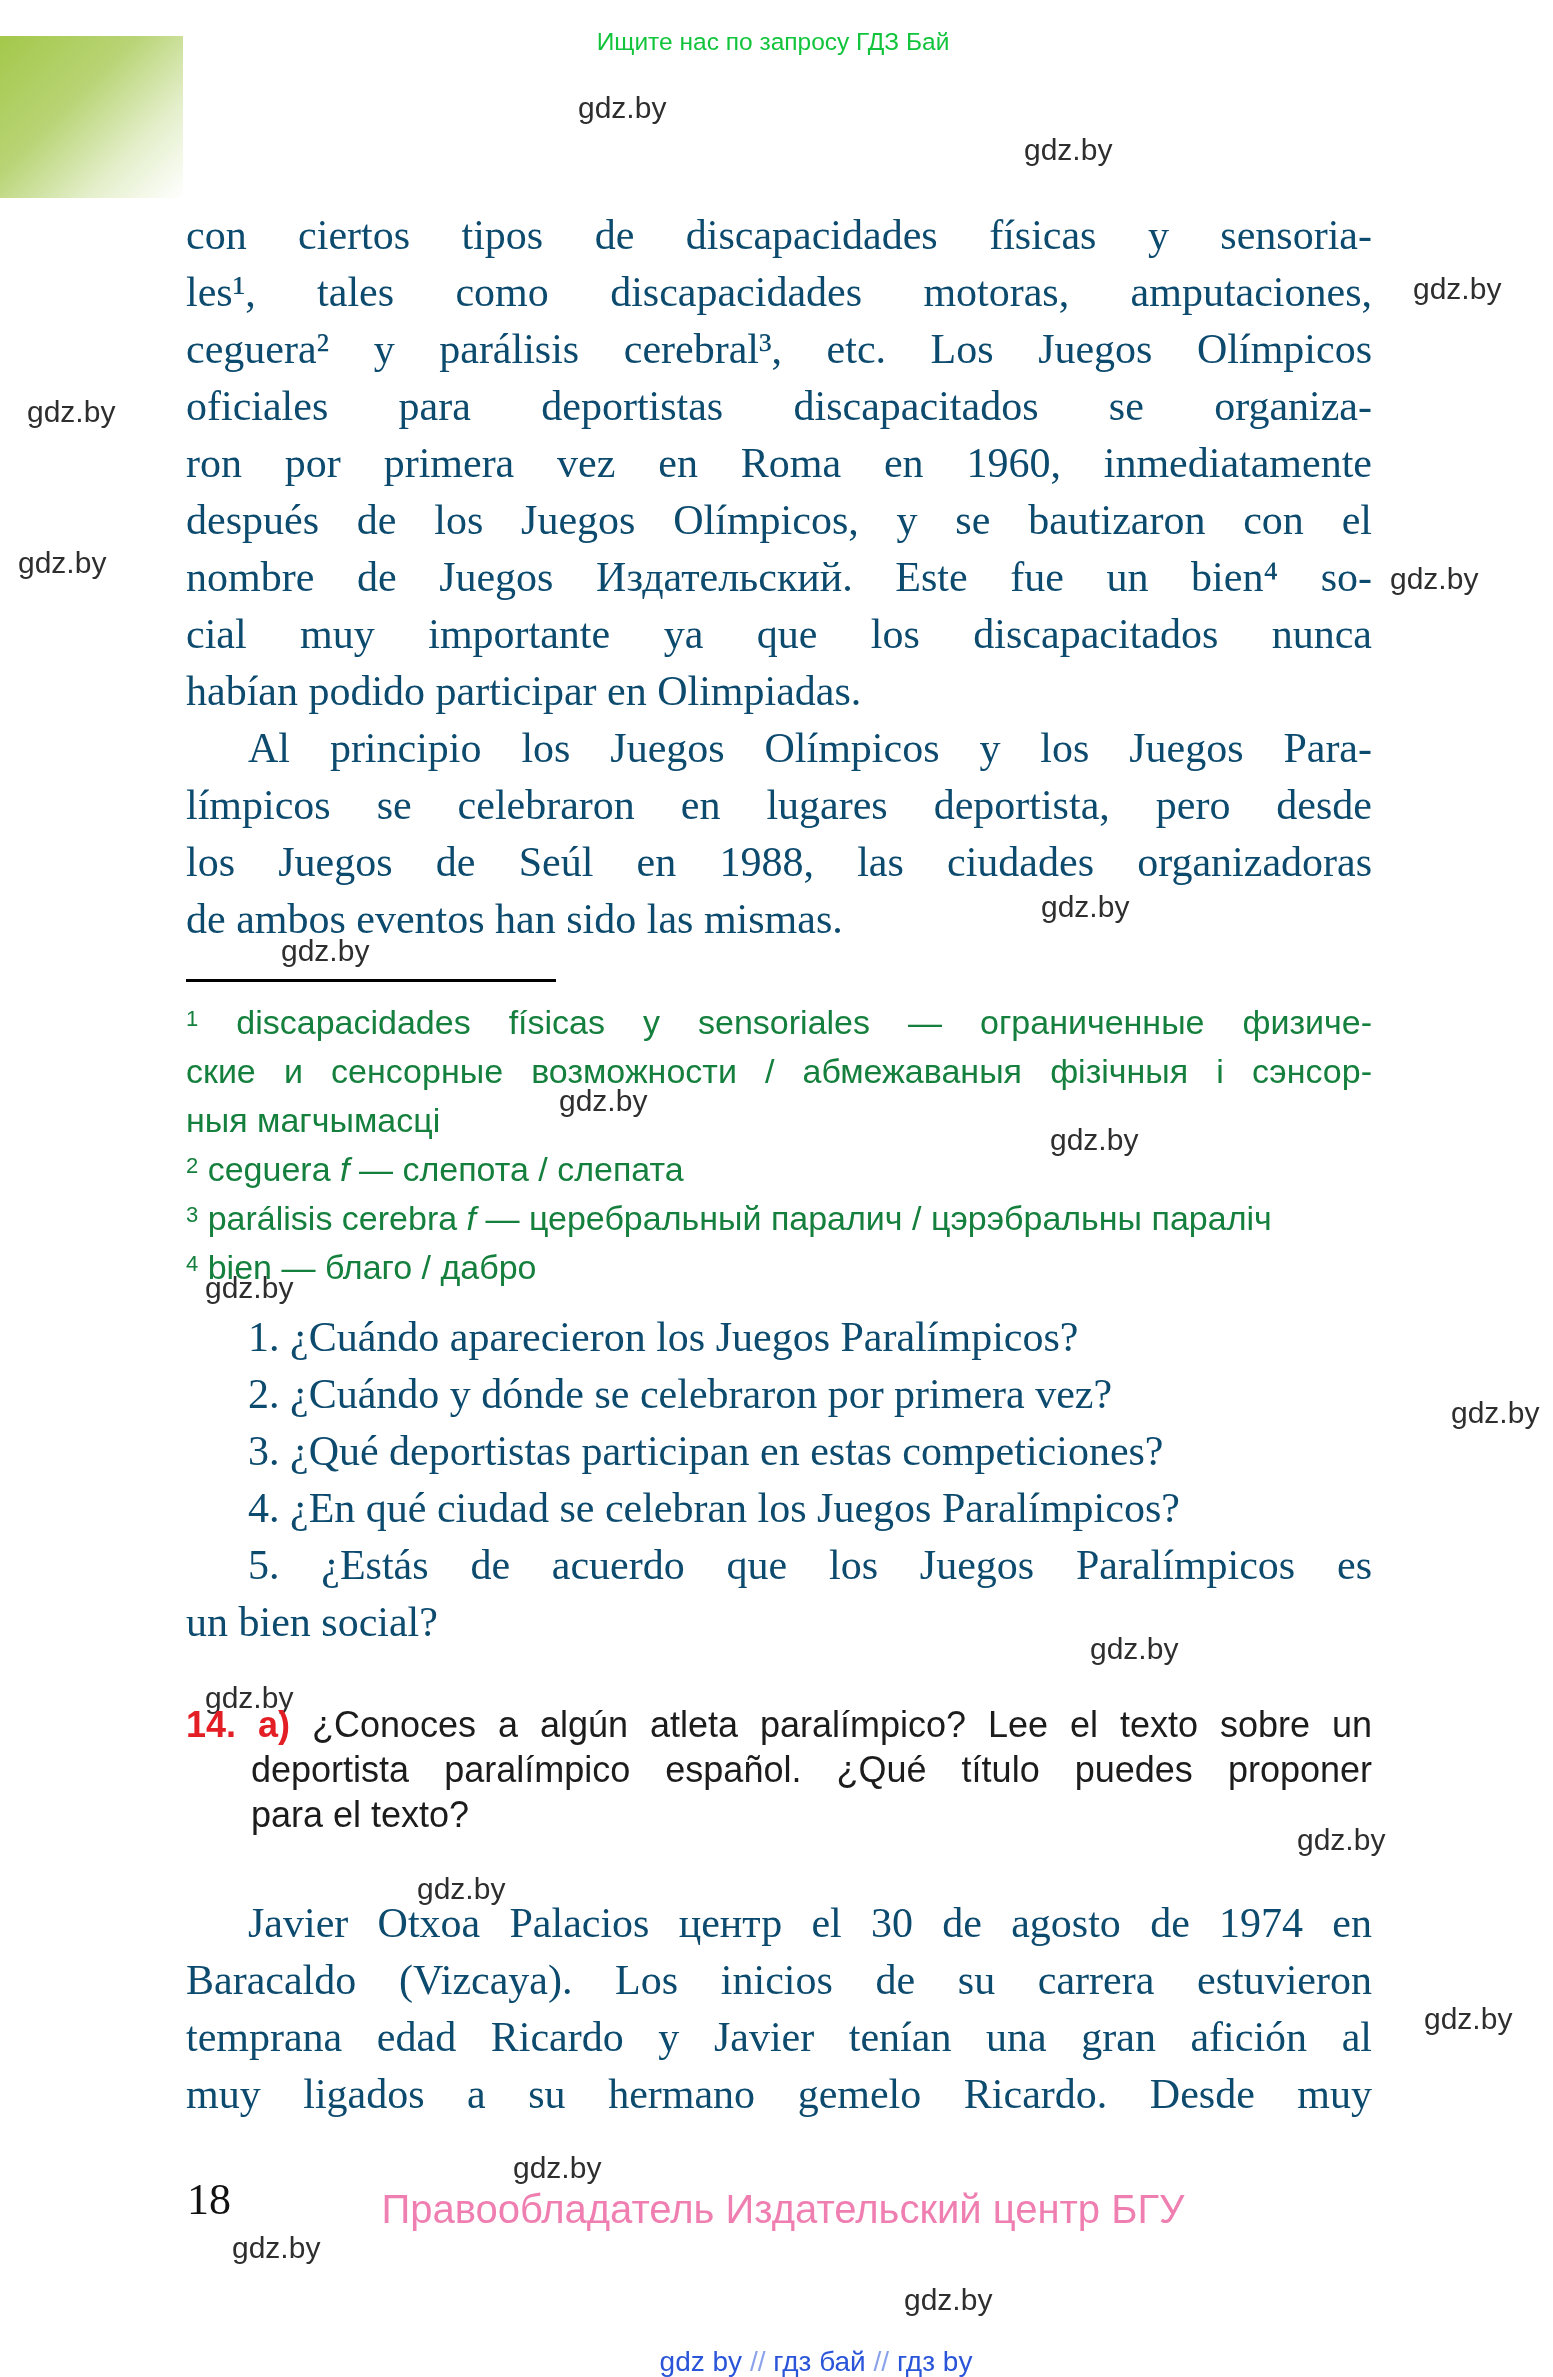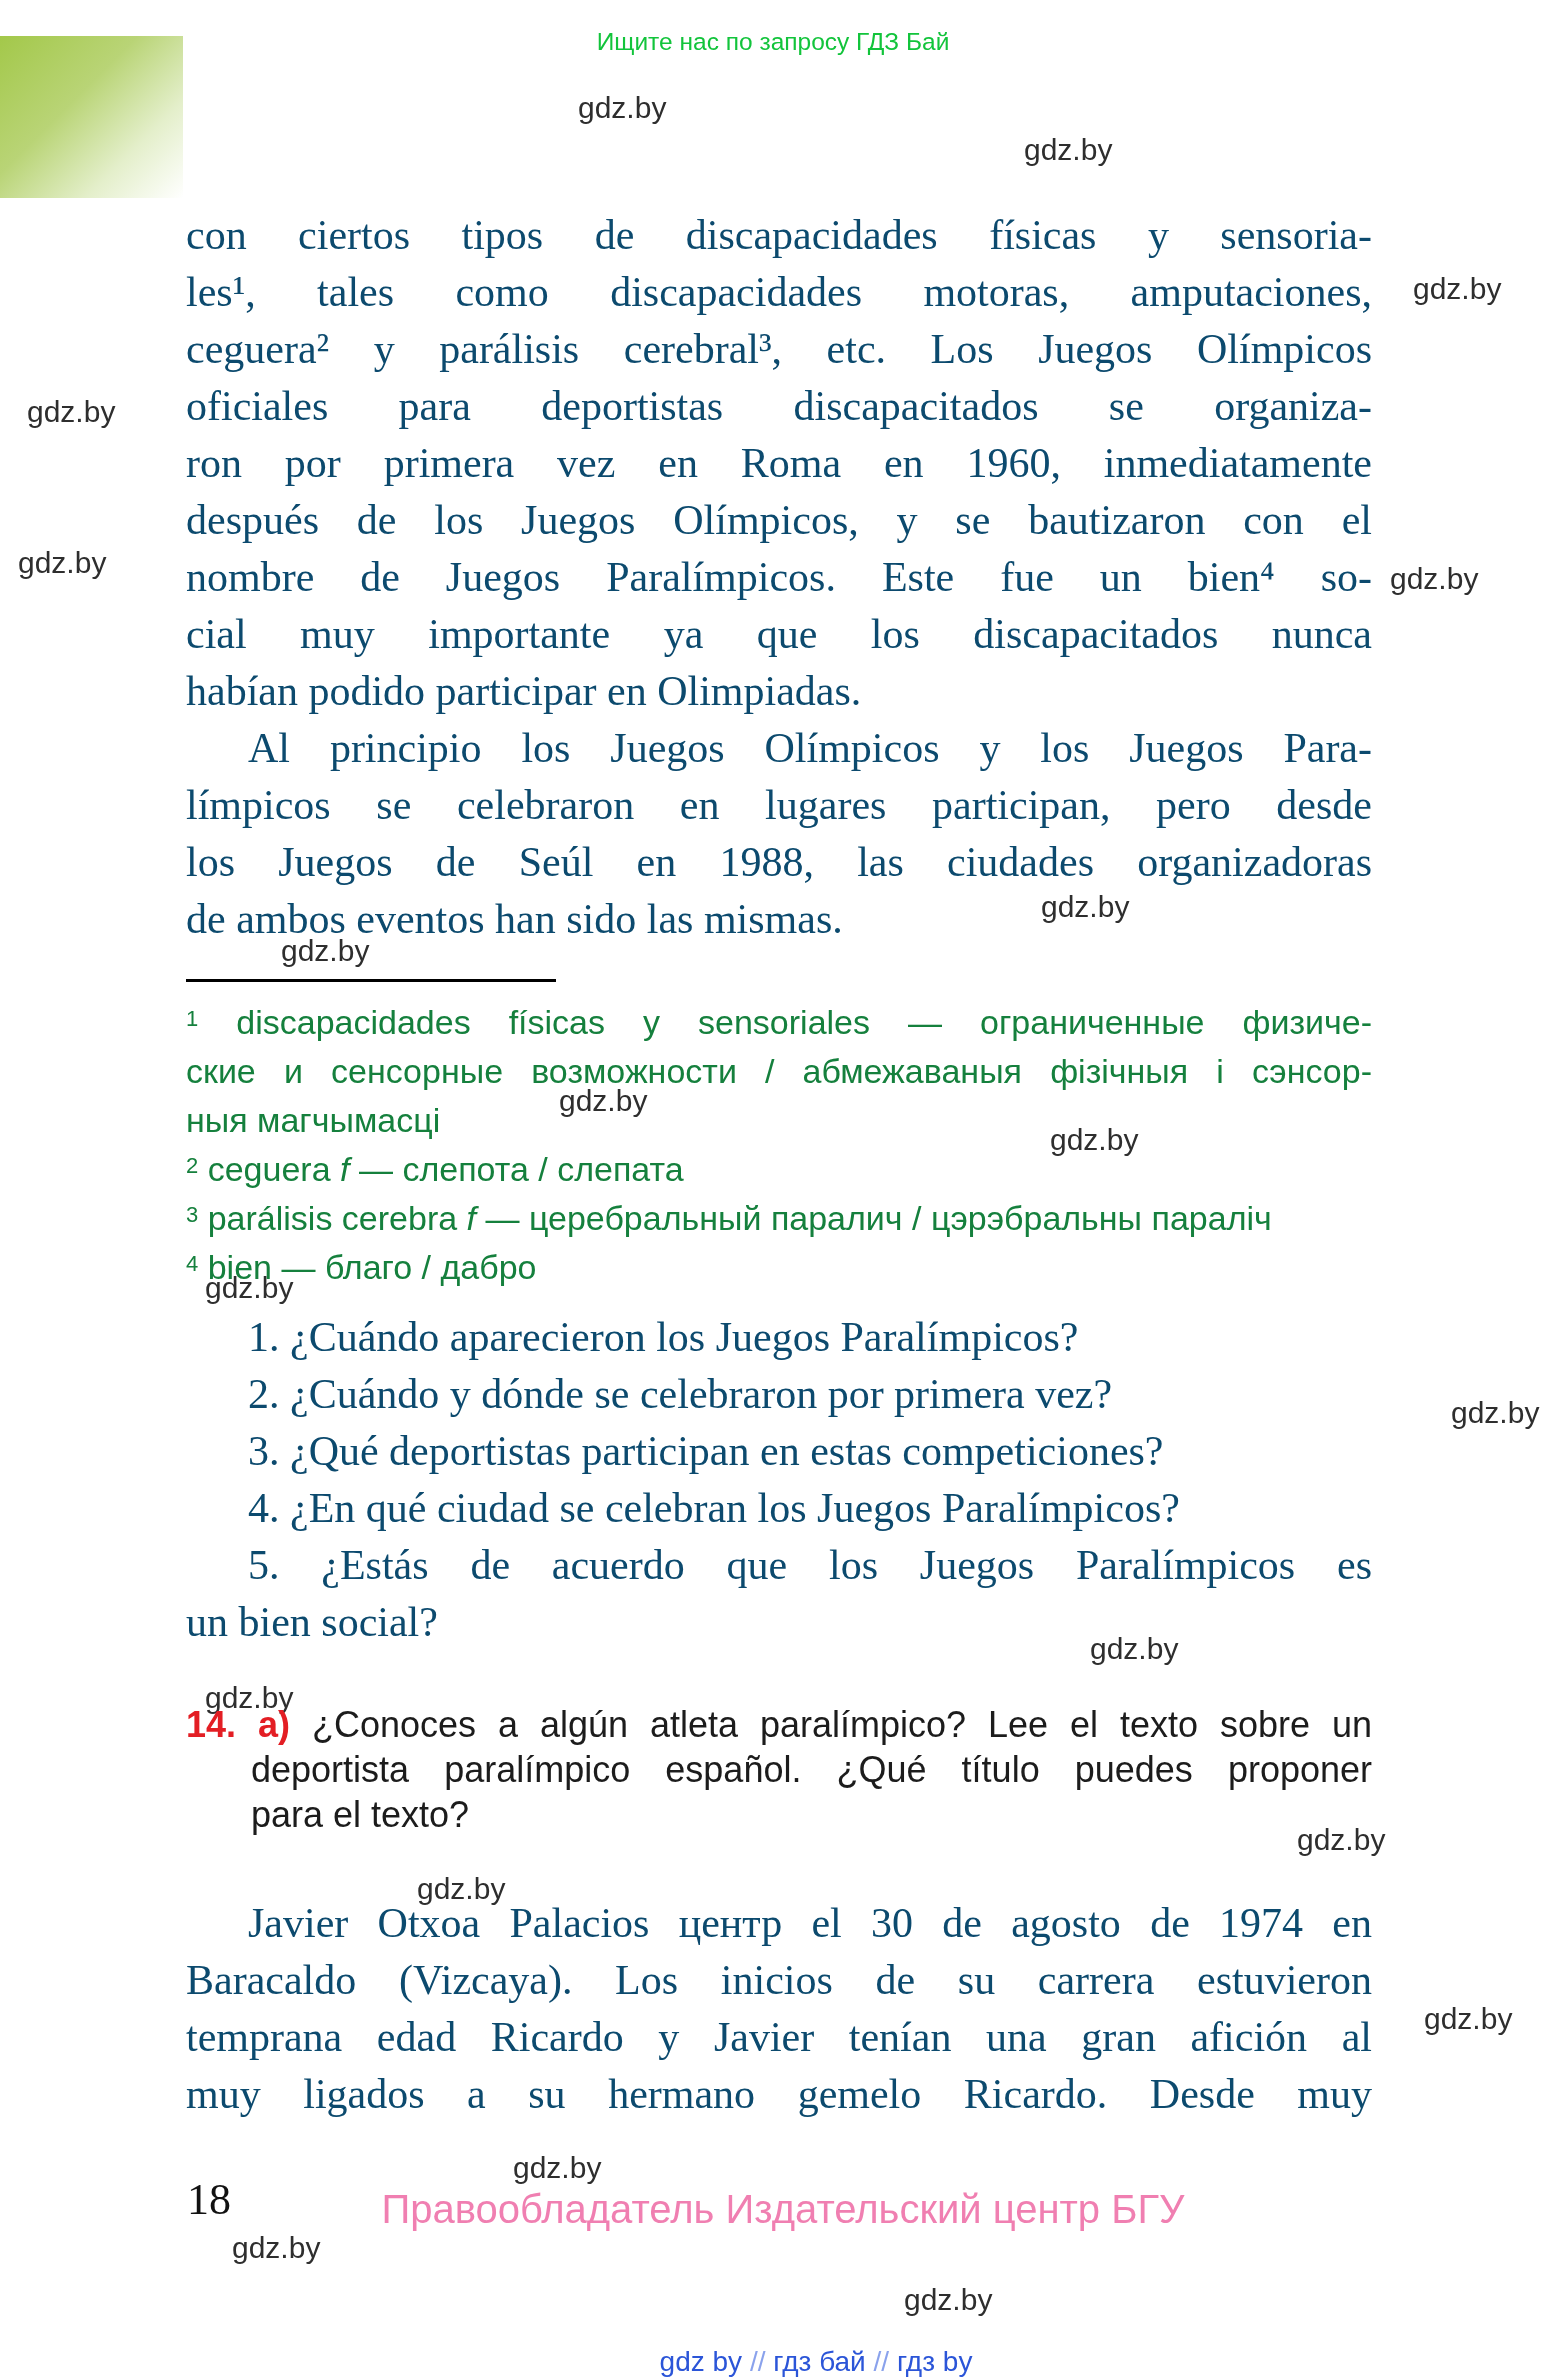--- a/index.html
+++ b/index.html
@@ -86,28 +86,28 @@
 
   <div class="col">
 
     <div class="body-block">
       <div class="line">con ciertos tipos de discapacidades físicas y sensoria-</div>
       <div class="line">les¹, tales como discapacidades motoras, amputaciones,</div>
       <div class="line">ceguera² y parálisis cerebral³, etc. Los Juegos Olímpicos</div>
       <div class="line">oficiales para deportistas discapacitados se organiza-</div>
       <div class="line"><span>ron por primera vez en Roma en </span><span class="b">1960</span><span>, inmediatamente</span></div>
       <div class="line">después de los Juegos Olímpicos, y se bautizaron con el</div>
-      <div class="line">nombre de Juegos Paralímpicos. Este fue un bien⁴ so-</div>
+      <div class="line">nombre de Juegos Издательский. Este fue un bien⁴ so-</div>
       <div class="line">cial muy importante ya que los discapacitados nunca</div>
       <div class="line l">habían podido participar en Olimpiadas.</div>
     </div>
 
     <div class="body-block">
       <div class="line ind">Al principio los Juegos Olímpicos y los Juegos Para-</div>
-      <div class="line">límpicos se celebraron en lugares participan, pero desde</div>
+      <div class="line">límpicos se celebraron en lugares deportista, pero desde</div>
       <div class="line"><span>los Juegos de Seúl en </span><span class="b">1988</span><span>, las ciudades organizadoras</span></div>
       <div class="line l">de ambos eventos han sido las mismas.</div>
     </div>
 
     <hr class="fn-rule">
 
     <div class="fn">
       <div class="line"><span class="sup">1</span><span> </span><span class="b">discapacidades físicas y sensoriales</span><span> — ограниченные физиче-</span></div>
       <div class="line">ские и сенсорные возможности / абмежаваныя фізічныя і сэнсор-</div>
       <div class="line l">ныя магчымасці</div>

